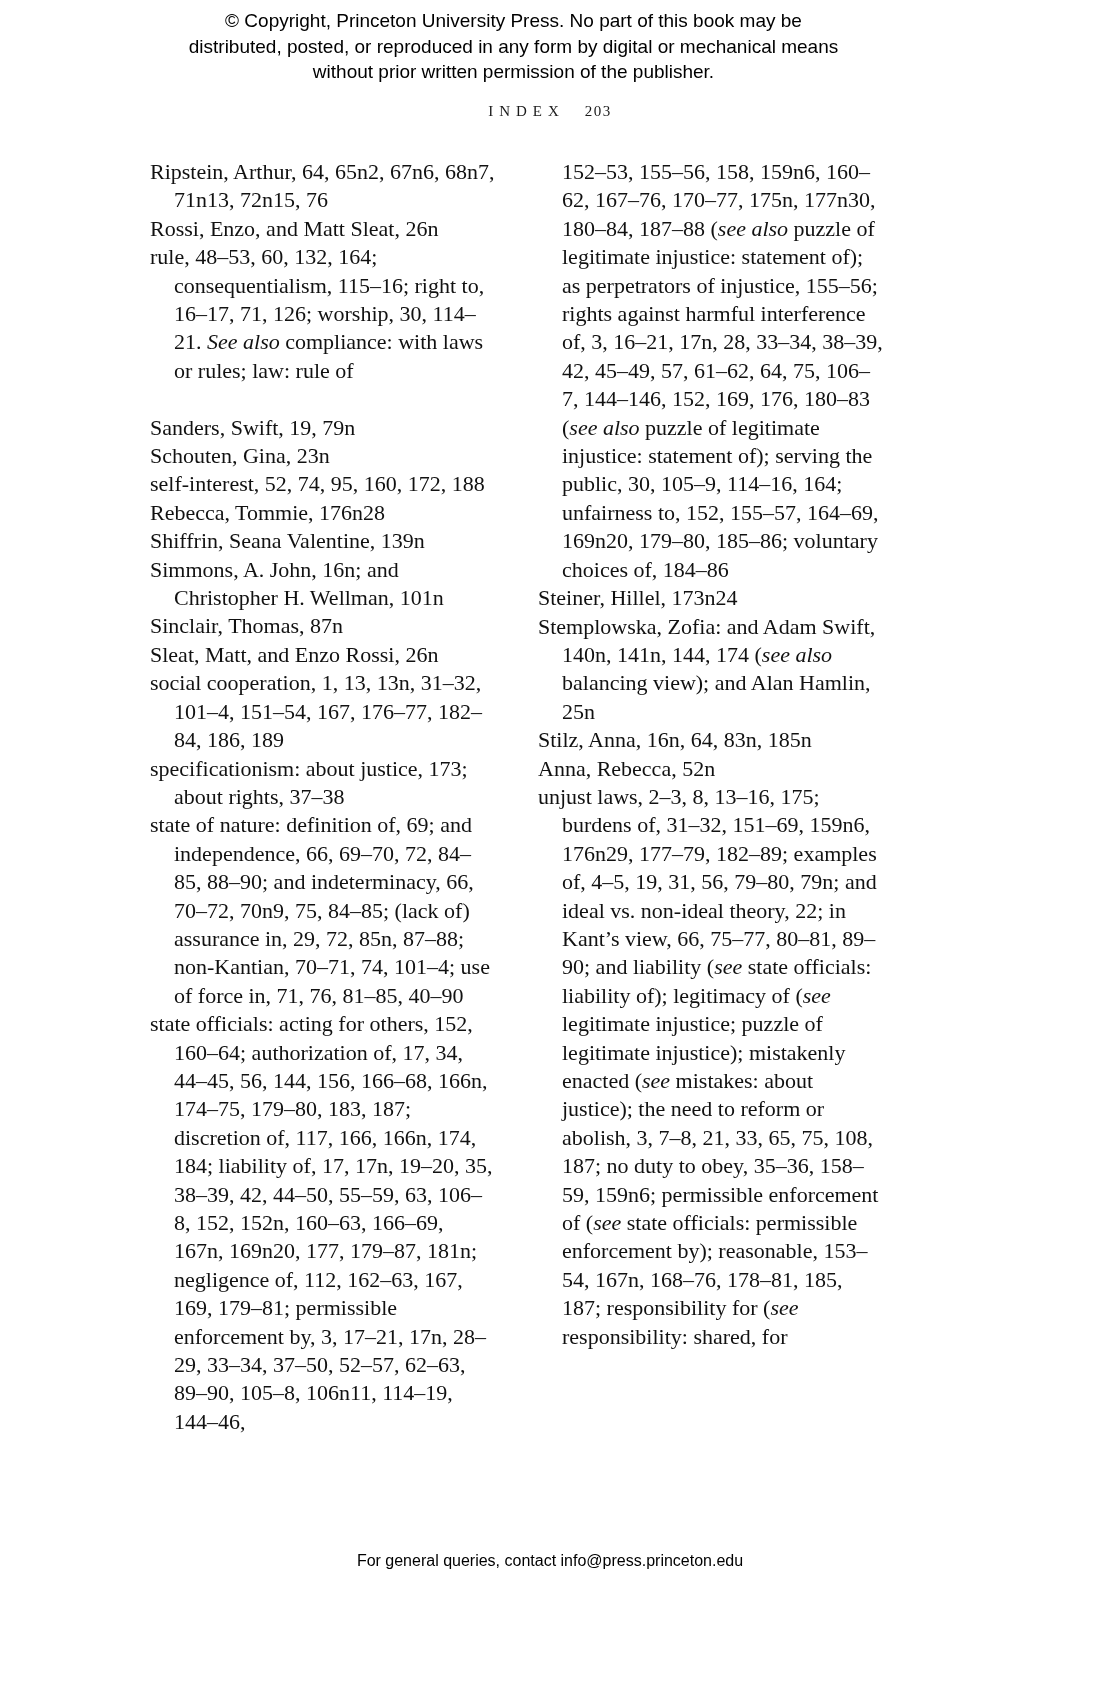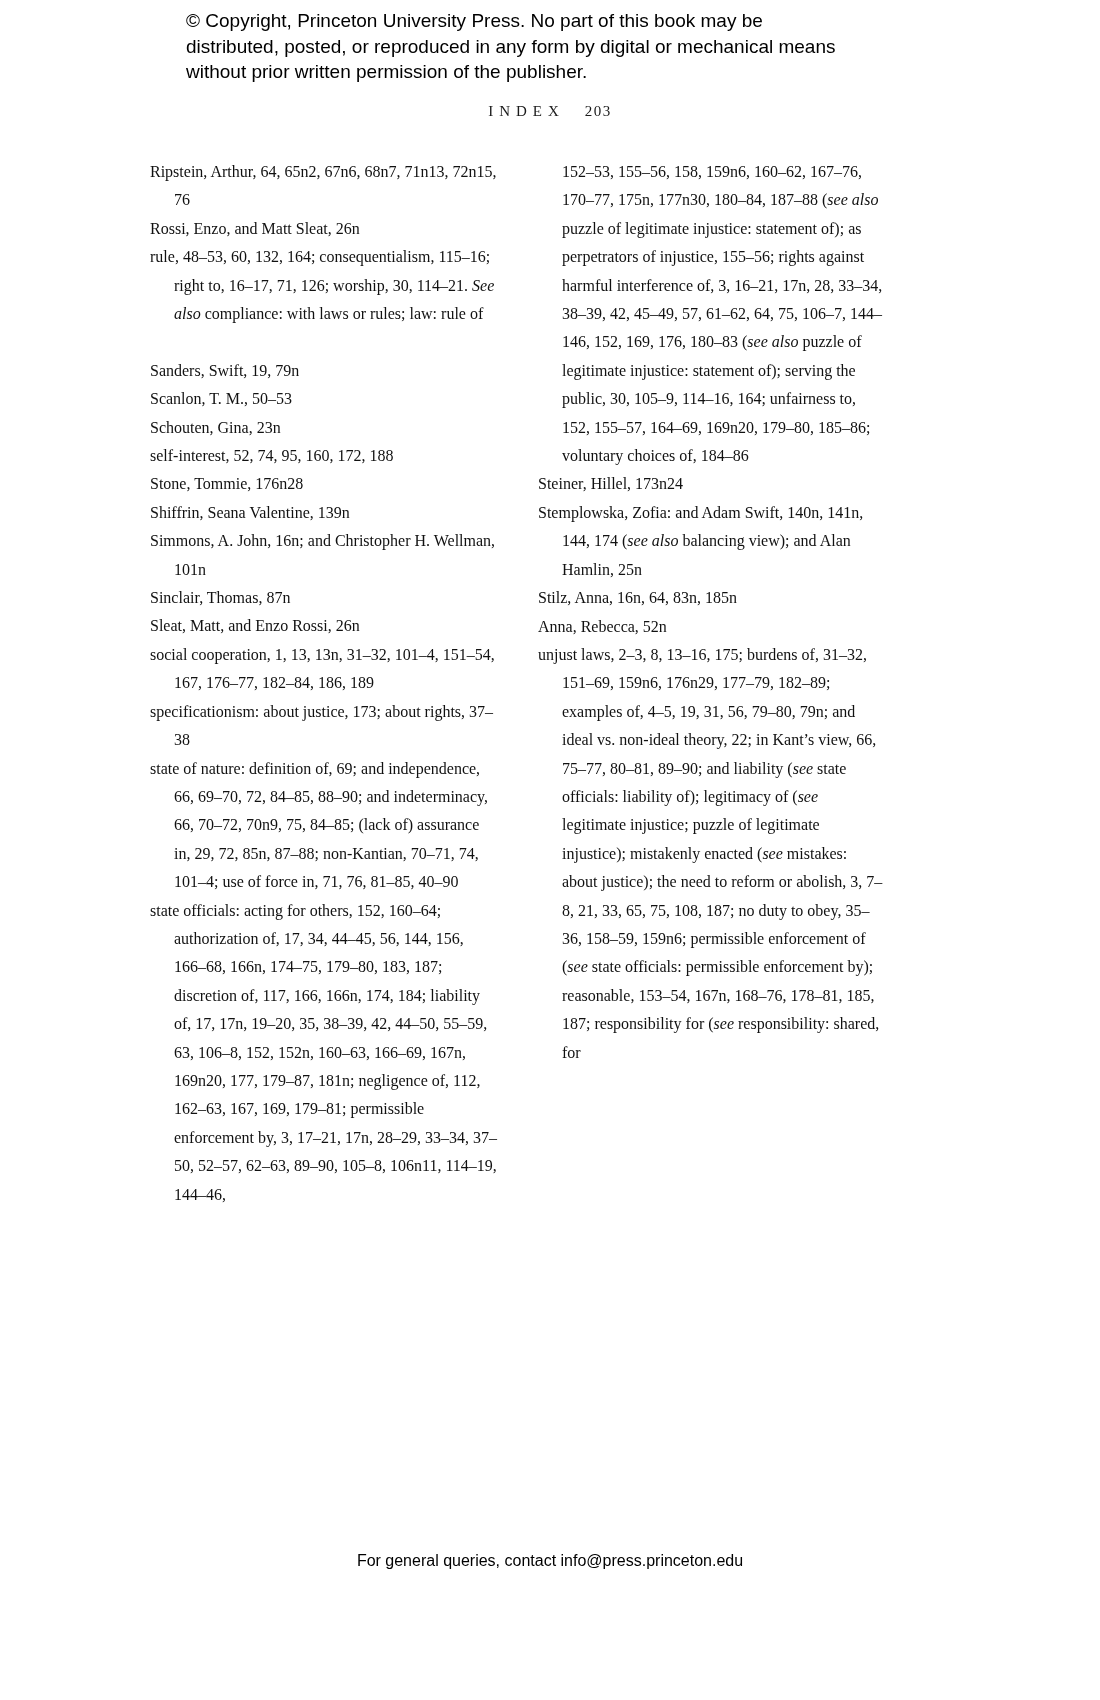--- a/index.html
+++ b/index.html
@@ -18,21 +18,21 @@
   }
   .copyright {
     position: absolute;
     left: 186px;
     top: 8px;
     width: 655px;
     font-family: "Liberation Sans", sans-serif;
     font-size: 19px;
     line-height: 25.5px;
     color: #000000;
-    text-align: left;
+    text-align: center;
   }
   .header {
     position: absolute;
     top: 103px;
     left: 0;
     width: 100%;
     text-align: center;
     font-size: 15px;
     color: #1a1a1a;
   }
@@ -48,21 +48,21 @@
     top: 158px;
     left: 150px;
     display: flex;
     gap: 40px;
   }
   .col {
     width: 348px;
   }
   .entry {
     margin: 0;
-    font-size: 16px;
+    font-size: 22px;
     line-height: 28.4px;
     text-indent: -24px;
     padding-left: 24px;
     text-align: left;
   }
   .entry.cont {
     text-indent: 0;
   }
   .entry.gap {
     margin-top: 28.4px;
@@ -91,24 +91,23 @@
   <div class="header">
     <span class="title">INDEX</span><span class="pagenum">203</span>
   </div>
 
   <div class="columns">
     <div class="col" id="col-left">
         <p class="entry"><span>Ripstein, Arthur, 64, 65n2, 67n6, 68n7, 71n13, 72n15, 76</span></p>
         <p class="entry"><span>Rossi, Enzo, and Matt Sleat, 26n</span></p>
         <p class="entry"><span>rule, 48–53, 60, 132, 164; consequentialism, 115–16; right to, 16–17, 71, 126; worship, 30, 114–21. </span><span class="it">See also</span><span> compliance: with laws or rules; law: rule of</span></p>
         <p class="entry gap"><span>Sanders, Swift, 19, 79n</span></p>
-        <p class="entry"><span>Scanlon, T. M., 50–53</span></p>
         <p class="entry"><span>Schouten, Gina, 23n</span></p>
         <p class="entry"><span>self-interest, 52, 74, 95, 160, 172, 188</span></p>
-        <p class="entry"><span>Stone, Tommie, 176n28</span></p>
+        <p class="entry"><span>Rebecca, Tommie, 176n28</span></p>
         <p class="entry"><span>Shiffrin, Seana Valentine, 139n</span></p>
         <p class="entry"><span>Simmons, A. John, 16n; and Christopher H. Wellman, 101n</span></p>
         <p class="entry"><span>Sinclair, Thomas, 87n</span></p>
         <p class="entry"><span>Sleat, Matt, and Enzo Rossi, 26n</span></p>
         <p class="entry"><span>social cooperation, 1, 13, 13n, 31–32, 101–4, 151–54, 167, 176–77, 182–84, 186, 189</span></p>
         <p class="entry"><span>specificationism: about justice, 173; about rights, 37–38</span></p>
         <p class="entry"><span>state of nature: definition of, 69; and independence, 66, 69–70, 72, 84–85, 88–90; and indeterminacy, 66, 70–72, 70n9, 75, 84–85; (lack of) assurance in, 29, 72, 85n, 87–88; non-Kantian, 70–71, 74, 101–4; use of force in, 71, 76, 81–85, 40–90</span></p>
         <p class="entry"><span>state officials: acting for others, 152, 160–64; authorization of, 17, 34, 44–45, 56, 144, 156, 166–68, 166n, 174–75, 179–80, 183, 187; discretion of, 117, 166, 166n, 174, 184; liability of, 17, 17n, 19–20, 35, 38–39, 42, 44–50, 55–59, 63, 106–8, 152, 152n, 160–63, 166–69, 167n, 169n20, 177, 179–87, 181n; negligence of, 112, 162–63, 167, 169, 179–81; permissible enforcement by, 3, 17–21, 17n, 28–29, 33–34, 37–50, 52–57, 62–63, 89–90, 105–8, 106n11, 114–19, 144–46,</span></p>
       </div>
     <div class="col" id="col-right">

